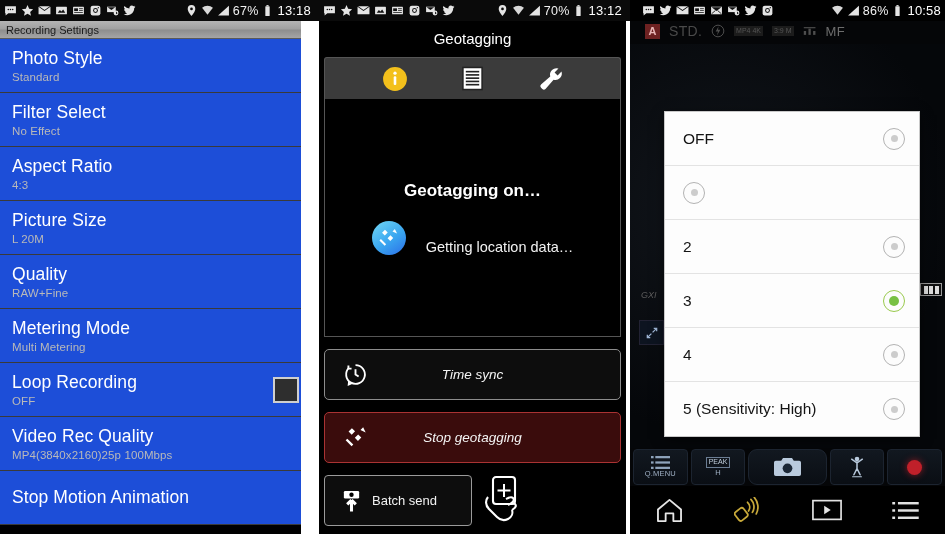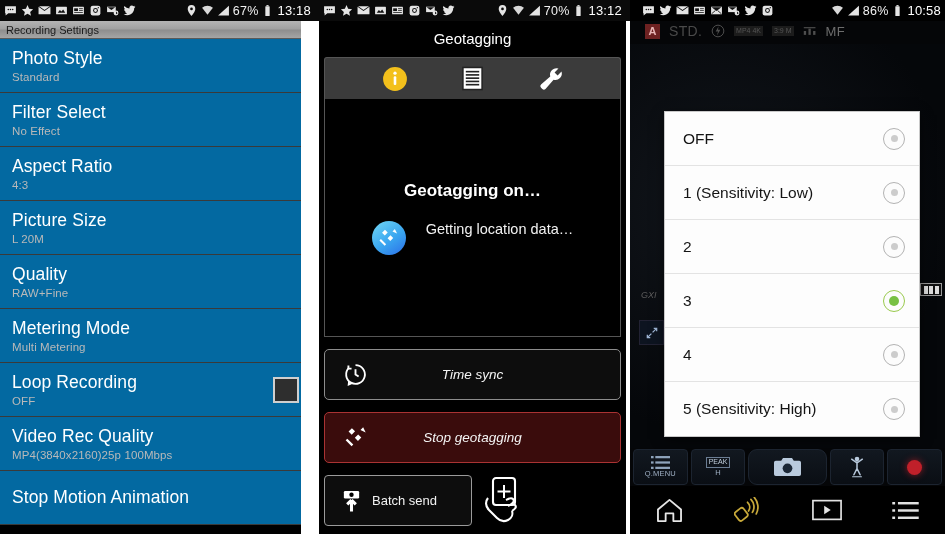--- a/index.html
+++ b/index.html
@@ -22,21 +22,21 @@
   .sb-txt { font-size:12.5px; color:#f0f0f0; letter-spacing:.2px; }
   .sb-time { font-size:13px; color:#fff; letter-spacing:.2px; }
 
   
   .p1-header {
     height:18px; display:flex; align-items:center; padding-left:6px;
     background:linear-gradient(to bottom,#b4b4b4 0%,#a0a0a0 48%,#8d8d8d 52%,#a5a5a5 100%);
     border-bottom:1px solid #5a5a5a;
   }
   .p1-header-title { font-size:11px; font-weight:normal; color:#1a1a1a; }
-  .p1-list { background:#0369a1; }
+  .p1-list { background:#1d4ed8; }
   .p1-row {
     border-bottom:1px solid #3a3a3a; padding:8px 12px 8px 12px;
     min-height:54px; display:flex; align-items:center; justify-content:space-between;
   }
   .p1-rowtext { display:flex; flex-direction:column; gap:2px; }
   .p1-title { font-size:17.5px; color:#fff; font-weight:400; letter-spacing:.1px; }
   .p1-sub { font-size:11.5px; color:#b9b9b9; letter-spacing:.1px; }
   .p1-check {
     width:26px; height:26px; background:#2e2e2e; border:2px solid #cfcfcf;
     flex:0 0 auto; margin-right:4px;
@@ -51,35 +51,35 @@
     margin:0 9px; height:42px; background:#3b3b3b; border:1px solid #555;
     border-bottom:none; display:flex; align-items:center; justify-content:center; gap:44px;
     border-radius:3px 3px 0 0;
   }
   .p2-tab { width:34px; height:30px; display:flex; align-items:center; justify-content:center; }
   .p2-stage {
     margin:0 9px; height:238px; background:#000; border:1px solid #555; border-top:none;
     display:flex; flex-direction:column; align-items:center; justify-content:center; gap:20px;
   }
   .p2-stage-title { font-size:17px; font-weight:bold; color:#fff; }
-  .p2-stage-row { display:flex; align-items:flex-start; gap:20px; }
+  .p2-stage-row { display:flex; align-items:flex-end; gap:20px; }
   .p2-sat {
     width:34px; height:34px; border-radius:50%;
     background:linear-gradient(145deg,#72d8f5 0%,#3aa6f0 55%,#2b6ee8 100%);
     display:flex; align-items:center; justify-content:center;
   }
   .p2-stage-sub { font-size:14.5px; color:#f2f2f2; }
   .p2-btn {
     margin:12px 9px 0; height:51px; border:1px solid #8c8c8c; border-radius:5px;
     background:#0d0d0d; display:flex; align-items:center; position:relative;
   }
   .p2-btn .ic { position:absolute; left:18px; display:flex; align-items:center; }
   .p2-btn .lb { width:100%; text-align:center; font-size:13.5px; color:#f4f4f4;font-style:italic; }
   .p2-btn.stop { background:#3a0c0c; border-color:#a33; }
-  .p2-bottom { margin:12px 9px 0; display:flex; align-items:flex-end; gap:10px; }
+  .p2-bottom { margin:12px 9px 0; display:flex; align-items:flex-start; gap:10px; }
   .p2-batch {
     flex:0 0 148px; height:51px; border:1px solid #9a9a9a; border-radius:4px;
     background:#0d0d0d; display:flex; align-items:center; gap:10px; padding-left:16px;
   }
   .p2-batch .lb { font-size:13px; color:#f2f2f2; }
   .p2-nfc { display:flex; align-items:center; gap:10px; }
   .p2-nfc .lb { font-size:13px; color:#f2f2f2; }
 
   
   .p3-bg { position:absolute; inset:0; background:#050608; }
@@ -608,21 +608,20 @@
       </div>
 
     <div class="p3-dialog">
       <div class="p3-opt">
         <span class="p3-opt-label">OFF</span>
         <span class="p3-radio">
             <i></i>
           </span>
       </div>
       <div class="p3-opt">
-        <span class="p3-opt-label">1 (Sensitivity: Low)</span>
         <span class="p3-radio">
             <i></i>
           </span>
       </div>
       <div class="p3-opt">
         <span class="p3-opt-label">2</span>
         <span class="p3-radio">
             <i></i>
           </span>
       </div>

